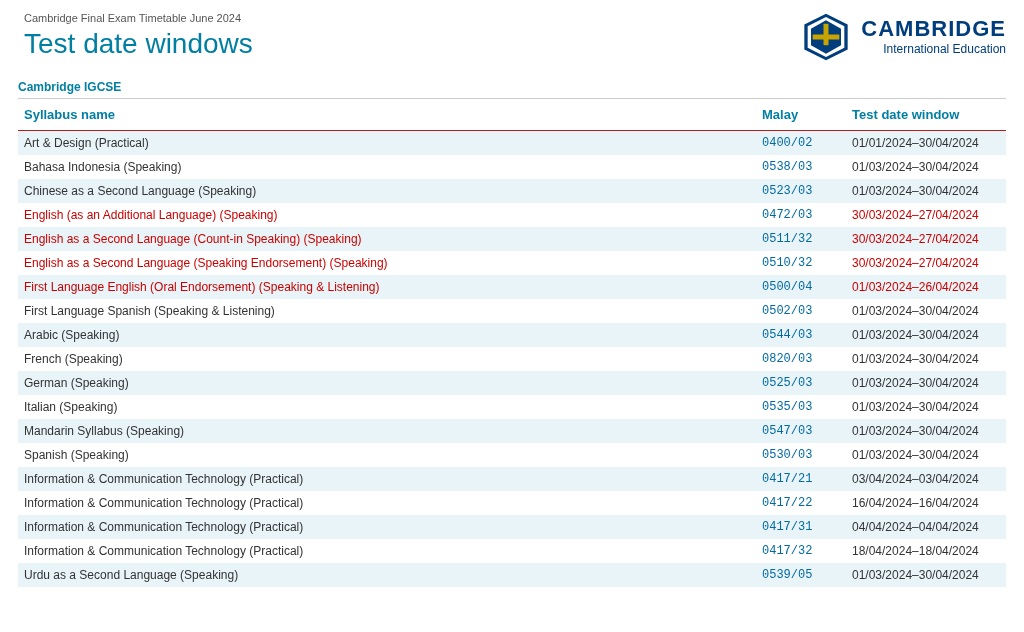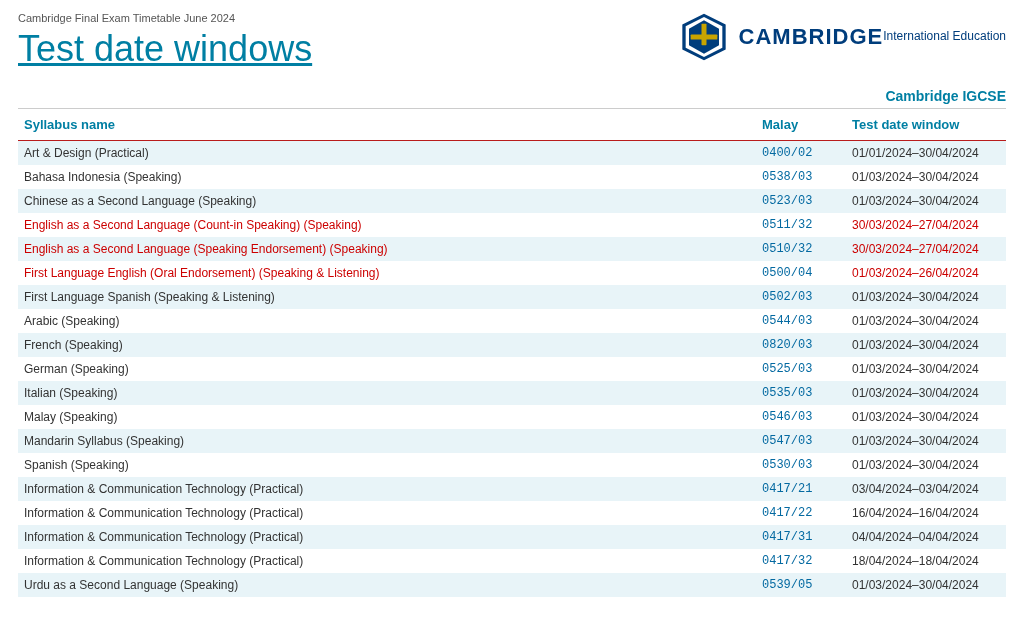--- a/index.html
+++ b/index.html
@@ -10,67 +10,66 @@
       background: #fff;
       width: 1024px;
       min-height: 632px;
     }
 
     
     .header {
       display: flex;
       justify-content: space-between;
       align-items: flex-start;
-      padding: 12px 18px 8px 18px;
+      padding: 12px 18px 8px 24px;
       border-bottom: none;
     }
     .header-left {}
     .small-title {
       font-size: 11px;
       color: #555;
       margin-bottom: 4px;
     }
     .page-title {
-      font-size: 36px;
+      font-size: 28px;
       font-weight: normal;
       color: #007fa3;
-      text-decoration: underline;
     }
     .logo-area {
       display: flex;
       align-items: center;
       gap: 10px;
     }
     .cambridge-logo {
       width: 50px;
       height: 50px;
     }
     .logo-text-block {
       display: flex;
-      align-items: center;
+      flex-direction: column;
+      align-items: flex-end;
     }
     .logo-cambridge {
       font-size: 22px;
       font-weight: bold;
       color: #003d7c;
       letter-spacing: 1px;
     }
     .logo-sub {
       font-size: 12px;
       color: #003d7c;
       line-height: 1.3;
     }
 
     
     .section-heading {
       padding: 10px 18px 4px 18px;
       color: #007fa3;
-      font-size: 14px;
+      font-size: 12px;
       font-weight: bold;
-      text-align: right;
     }
     .divider {
       height: 1px;
       background: #ccc;
       margin: 0 18px 0 18px;
     }
 
     
     .table-container {
       padding: 0 18px;
@@ -156,20 +155,25 @@
           <td>Bahasa Indonesia (Speaking)</td>
           <td class="col-code">0538/03</td>
           <td>01/03/2024–30/04/2024</td>
         </tr>
         <tr>
           <td>Chinese as a Second Language (Speaking)</td>
           <td class="col-code">0523/03</td>
           <td>01/03/2024–30/04/2024</td>
         </tr>
         <tr>
+          <td class="highlight-red">English (as an Additional Language) (Speaking)</td>
+          <td class="col-code">0472/03</td>
+          <td class="highlight-red">30/03/2024–27/04/2024</td>
+        </tr>
+        <tr>
           <td class="highlight-red">English as a Second Language (Count-in Speaking) (Speaking)</td>
           <td class="col-code">0511/32</td>
           <td class="highlight-red">30/03/2024–27/04/2024</td>
         </tr>
         <tr>
           <td class="highlight-red">English as a Second Language (Speaking Endorsement) (Speaking)</td>
           <td class="col-code">0510/32</td>
           <td class="highlight-red">30/03/2024–27/04/2024</td>
         </tr>
         <tr>
@@ -196,25 +200,20 @@
           <td>German (Speaking)</td>
           <td class="col-code">0525/03</td>
           <td>01/03/2024–30/04/2024</td>
         </tr>
         <tr>
           <td>Italian (Speaking)</td>
           <td class="col-code">0535/03</td>
           <td>01/03/2024–30/04/2024</td>
         </tr>
         <tr>
-          <td>Malay (Speaking)</td>
-          <td class="col-code">0546/03</td>
-          <td>01/03/2024–30/04/2024</td>
-        </tr>
-        <tr>
           <td>Mandarin Syllabus (Speaking)</td>
           <td class="col-code">0547/03</td>
           <td>01/03/2024–30/04/2024</td>
         </tr>
         <tr>
           <td>Spanish (Speaking)</td>
           <td class="col-code">0530/03</td>
           <td>01/03/2024–30/04/2024</td>
         </tr>
         <tr>

